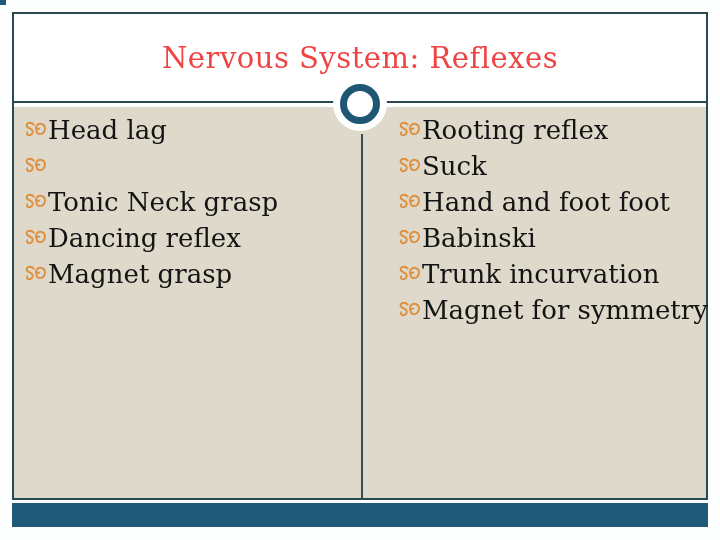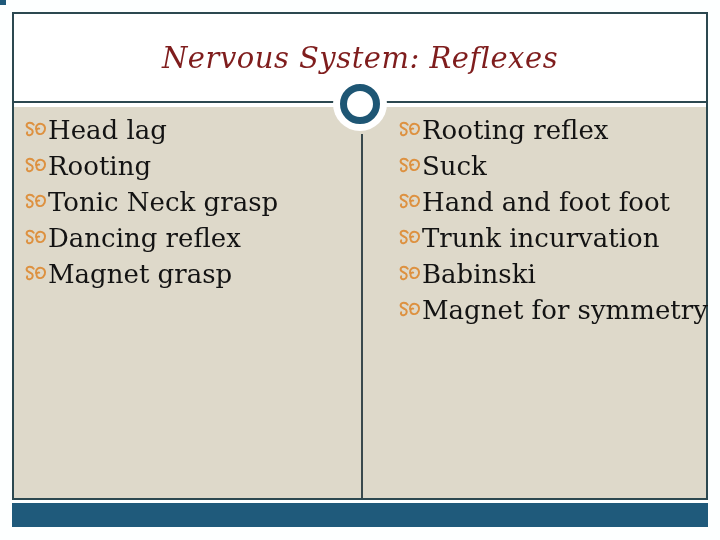--- a/index.html
+++ b/index.html
@@ -16,22 +16,21 @@
     position:absolute;left:12px;top:12px;width:696px;height:488px;
     box-sizing:border-box;border:2px solid #2c4850;background:#ffffff;
   }
   .title-area{
     position:absolute;left:0;top:0;width:100%;height:89px;
     box-sizing:border-box;border-bottom:2px solid #2c4850;
     display:flex;align-items:center;justify-content:center;background:#ffffff;
   }
   .slide-title{
     margin:4px;font-weight:normal;font-size:29px;letter-spacing:.5px;
-    color:#7f1d1d;
-    font-style:italic;
+    color:#ef4444;
   }
   .content{
     position:absolute;left:0;top:93px;width:100%;height:391px;
     background:#ded9ca;
   }
   .vline{position:absolute;left:347px;top:27px;width:2px;height:364px;background:#39494d;}
 
   ul.col{list-style:none;margin:0;padding:0;position:absolute;top:5px;}
   .col-left{left:10px;}
   .col-right{left:384px;}
@@ -74,21 +73,20 @@
             </span>
           <span class="item-text">Head lag</span>
         </li>
         <li class="item">
           <span class="bullet">
               <svg width="23" height="18" viewBox="0 0 26 20" fill="none">
                 <path d="M11 4 C9 1,4 1,3 4 C2 7,6.5 8,8.2 9.2 C11 11,10 15.5,6.5 16 C4 16.3,2.6 14.2,3.6 12.6" stroke="#dd9140" stroke-width="2.2" stroke-linecap="round"></path>
                 <path d="M13.5 9 C12.8 5,16.5 2,20.5 3.4 C24.6 4.9,24.8 10.5,21.6 13.3 C18.8 15.7,14.6 14.8,14.1 11.3 C13.8 9.2,15.6 7.8,17.2 8.4" stroke="#dd9140" stroke-width="2.2" stroke-linecap="round"></path>
               </svg>
             </span>
-          <span class="item-text">Rooting</span>
         </li>
         <li class="item">
           <span class="bullet">
               <svg width="23" height="18" viewBox="0 0 26 20" fill="none">
                 <path d="M11 4 C9 1,4 1,3 4 C2 7,6.5 8,8.2 9.2 C11 11,10 15.5,6.5 16 C4 16.3,2.6 14.2,3.6 12.6" stroke="#dd9140" stroke-width="2.2" stroke-linecap="round"></path>
                 <path d="M13.5 9 C12.8 5,16.5 2,20.5 3.4 C24.6 4.9,24.8 10.5,21.6 13.3 C18.8 15.7,14.6 14.8,14.1 11.3 C13.8 9.2,15.6 7.8,17.2 8.4" stroke="#dd9140" stroke-width="2.2" stroke-linecap="round"></path>
               </svg>
             </span>
           <span class="item-text">Tonic Neck grasp</span>
         </li>
@@ -142,30 +140,30 @@
             </span>
           <span class="item-text">Hand and foot foot</span>
         </li>
         <li class="item">
           <span class="bullet">
               <svg width="23" height="18" viewBox="0 0 26 20" fill="none">
                 <path d="M11 4 C9 1,4 1,3 4 C2 7,6.5 8,8.2 9.2 C11 11,10 15.5,6.5 16 C4 16.3,2.6 14.2,3.6 12.6" stroke="#dd9140" stroke-width="2.2" stroke-linecap="round"></path>
                 <path d="M13.5 9 C12.8 5,16.5 2,20.5 3.4 C24.6 4.9,24.8 10.5,21.6 13.3 C18.8 15.7,14.6 14.8,14.1 11.3 C13.8 9.2,15.6 7.8,17.2 8.4" stroke="#dd9140" stroke-width="2.2" stroke-linecap="round"></path>
               </svg>
             </span>
-          <span class="item-text">Trunk incurvation</span>
+          <span class="item-text">Babinski</span>
         </li>
         <li class="item">
           <span class="bullet">
               <svg width="23" height="18" viewBox="0 0 26 20" fill="none">
                 <path d="M11 4 C9 1,4 1,3 4 C2 7,6.5 8,8.2 9.2 C11 11,10 15.5,6.5 16 C4 16.3,2.6 14.2,3.6 12.6" stroke="#dd9140" stroke-width="2.2" stroke-linecap="round"></path>
                 <path d="M13.5 9 C12.8 5,16.5 2,20.5 3.4 C24.6 4.9,24.8 10.5,21.6 13.3 C18.8 15.7,14.6 14.8,14.1 11.3 C13.8 9.2,15.6 7.8,17.2 8.4" stroke="#dd9140" stroke-width="2.2" stroke-linecap="round"></path>
               </svg>
             </span>
-          <span class="item-text">Babinski</span>
+          <span class="item-text">Trunk incurvation</span>
         </li>
         <li class="item">
           <span class="bullet">
               <svg width="23" height="18" viewBox="0 0 26 20" fill="none">
                 <path d="M11 4 C9 1,4 1,3 4 C2 7,6.5 8,8.2 9.2 C11 11,10 15.5,6.5 16 C4 16.3,2.6 14.2,3.6 12.6" stroke="#dd9140" stroke-width="2.2" stroke-linecap="round"></path>
                 <path d="M13.5 9 C12.8 5,16.5 2,20.5 3.4 C24.6 4.9,24.8 10.5,21.6 13.3 C18.8 15.7,14.6 14.8,14.1 11.3 C13.8 9.2,15.6 7.8,17.2 8.4" stroke="#dd9140" stroke-width="2.2" stroke-linecap="round"></path>
               </svg>
             </span>
           <span class="item-text">Magnet for symmetry</span>
         </li>

